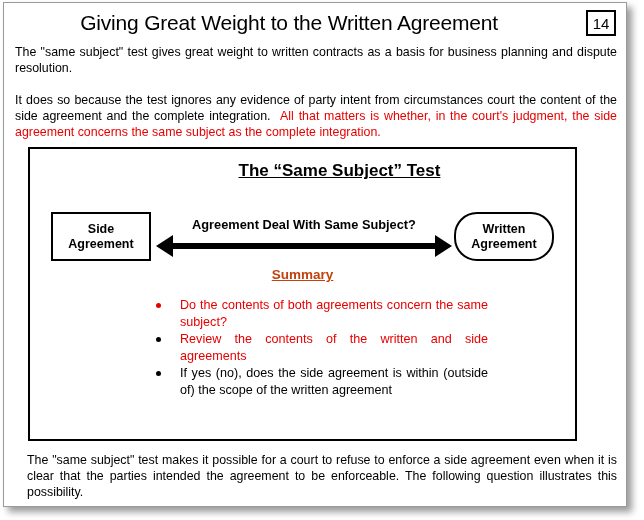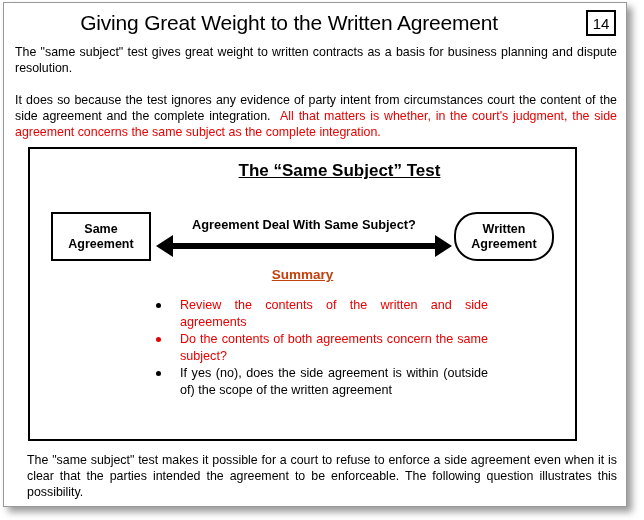--- a/index.html
+++ b/index.html
@@ -217,47 +217,47 @@
 
   <div id="para-1" class="body-para">The "same subject" test gives great weight to written contracts as a basis for business planning and dispute resolution.</div>
 
   <div id="para-2" class="body-para"><span>It does so because the test ignores any evidence of party intent from circumstances court the content of the side agreement and the complete integration.</span>&nbsp;&nbsp;<span class="red">All that matters is whether, in the court's judgment, the side agreement concerns the same subject as the complete integration.</span></div>
 
   <div id="diagram-box">
 
     <div class="diagram-title">The “Same Subject” Test</div>
 
     <div id="box-side" class="end-box">
-      <span>Same</span>
+      <span>Side</span>
       <span>Agreement</span>
     </div>
 
     <div id="box-written" class="end-box">
       <span>Written</span>
       <span>Agreement</span>
     </div>
 
     <div id="arrow-label">Agreement Deal With Same Subject?</div>
 
     <div id="arrow-wrap">
       <div id="arrow-head-left" class="arrow-head"></div>
       <div id="arrow-shaft"></div>
       <div id="arrow-head-right" class="arrow-head"></div>
     </div>
 
     <div class="summary-title">Summary</div>
 
     <ul id="bullet-list">
+      <li class="red-text red-dot">
+        <span class="dot"></span>
+        <span>Do the contents of both agreements concern the same subject?</span>
+      </li>
       <li class="red-text">
         <span class="dot"></span>
         <span>Review the contents of the written and side agreements</span>
-      </li>
-      <li class="red-text red-dot">
-        <span class="dot"></span>
-        <span>Do the contents of both agreements concern the same subject?</span>
       </li>
       <li>
         <span class="dot"></span>
         <span>If yes (no), does the side agreement is within (outside of) the scope of the written agreement</span>
       </li>
     </ul>
 
   </div>
 
   <div id="footer-para">The "same subject" test makes it possible for a court to refuse to enforce a side agreement even when it is clear that the parties intended the agreement to be enforceable.  The following question illustrates this possibility.</div>

